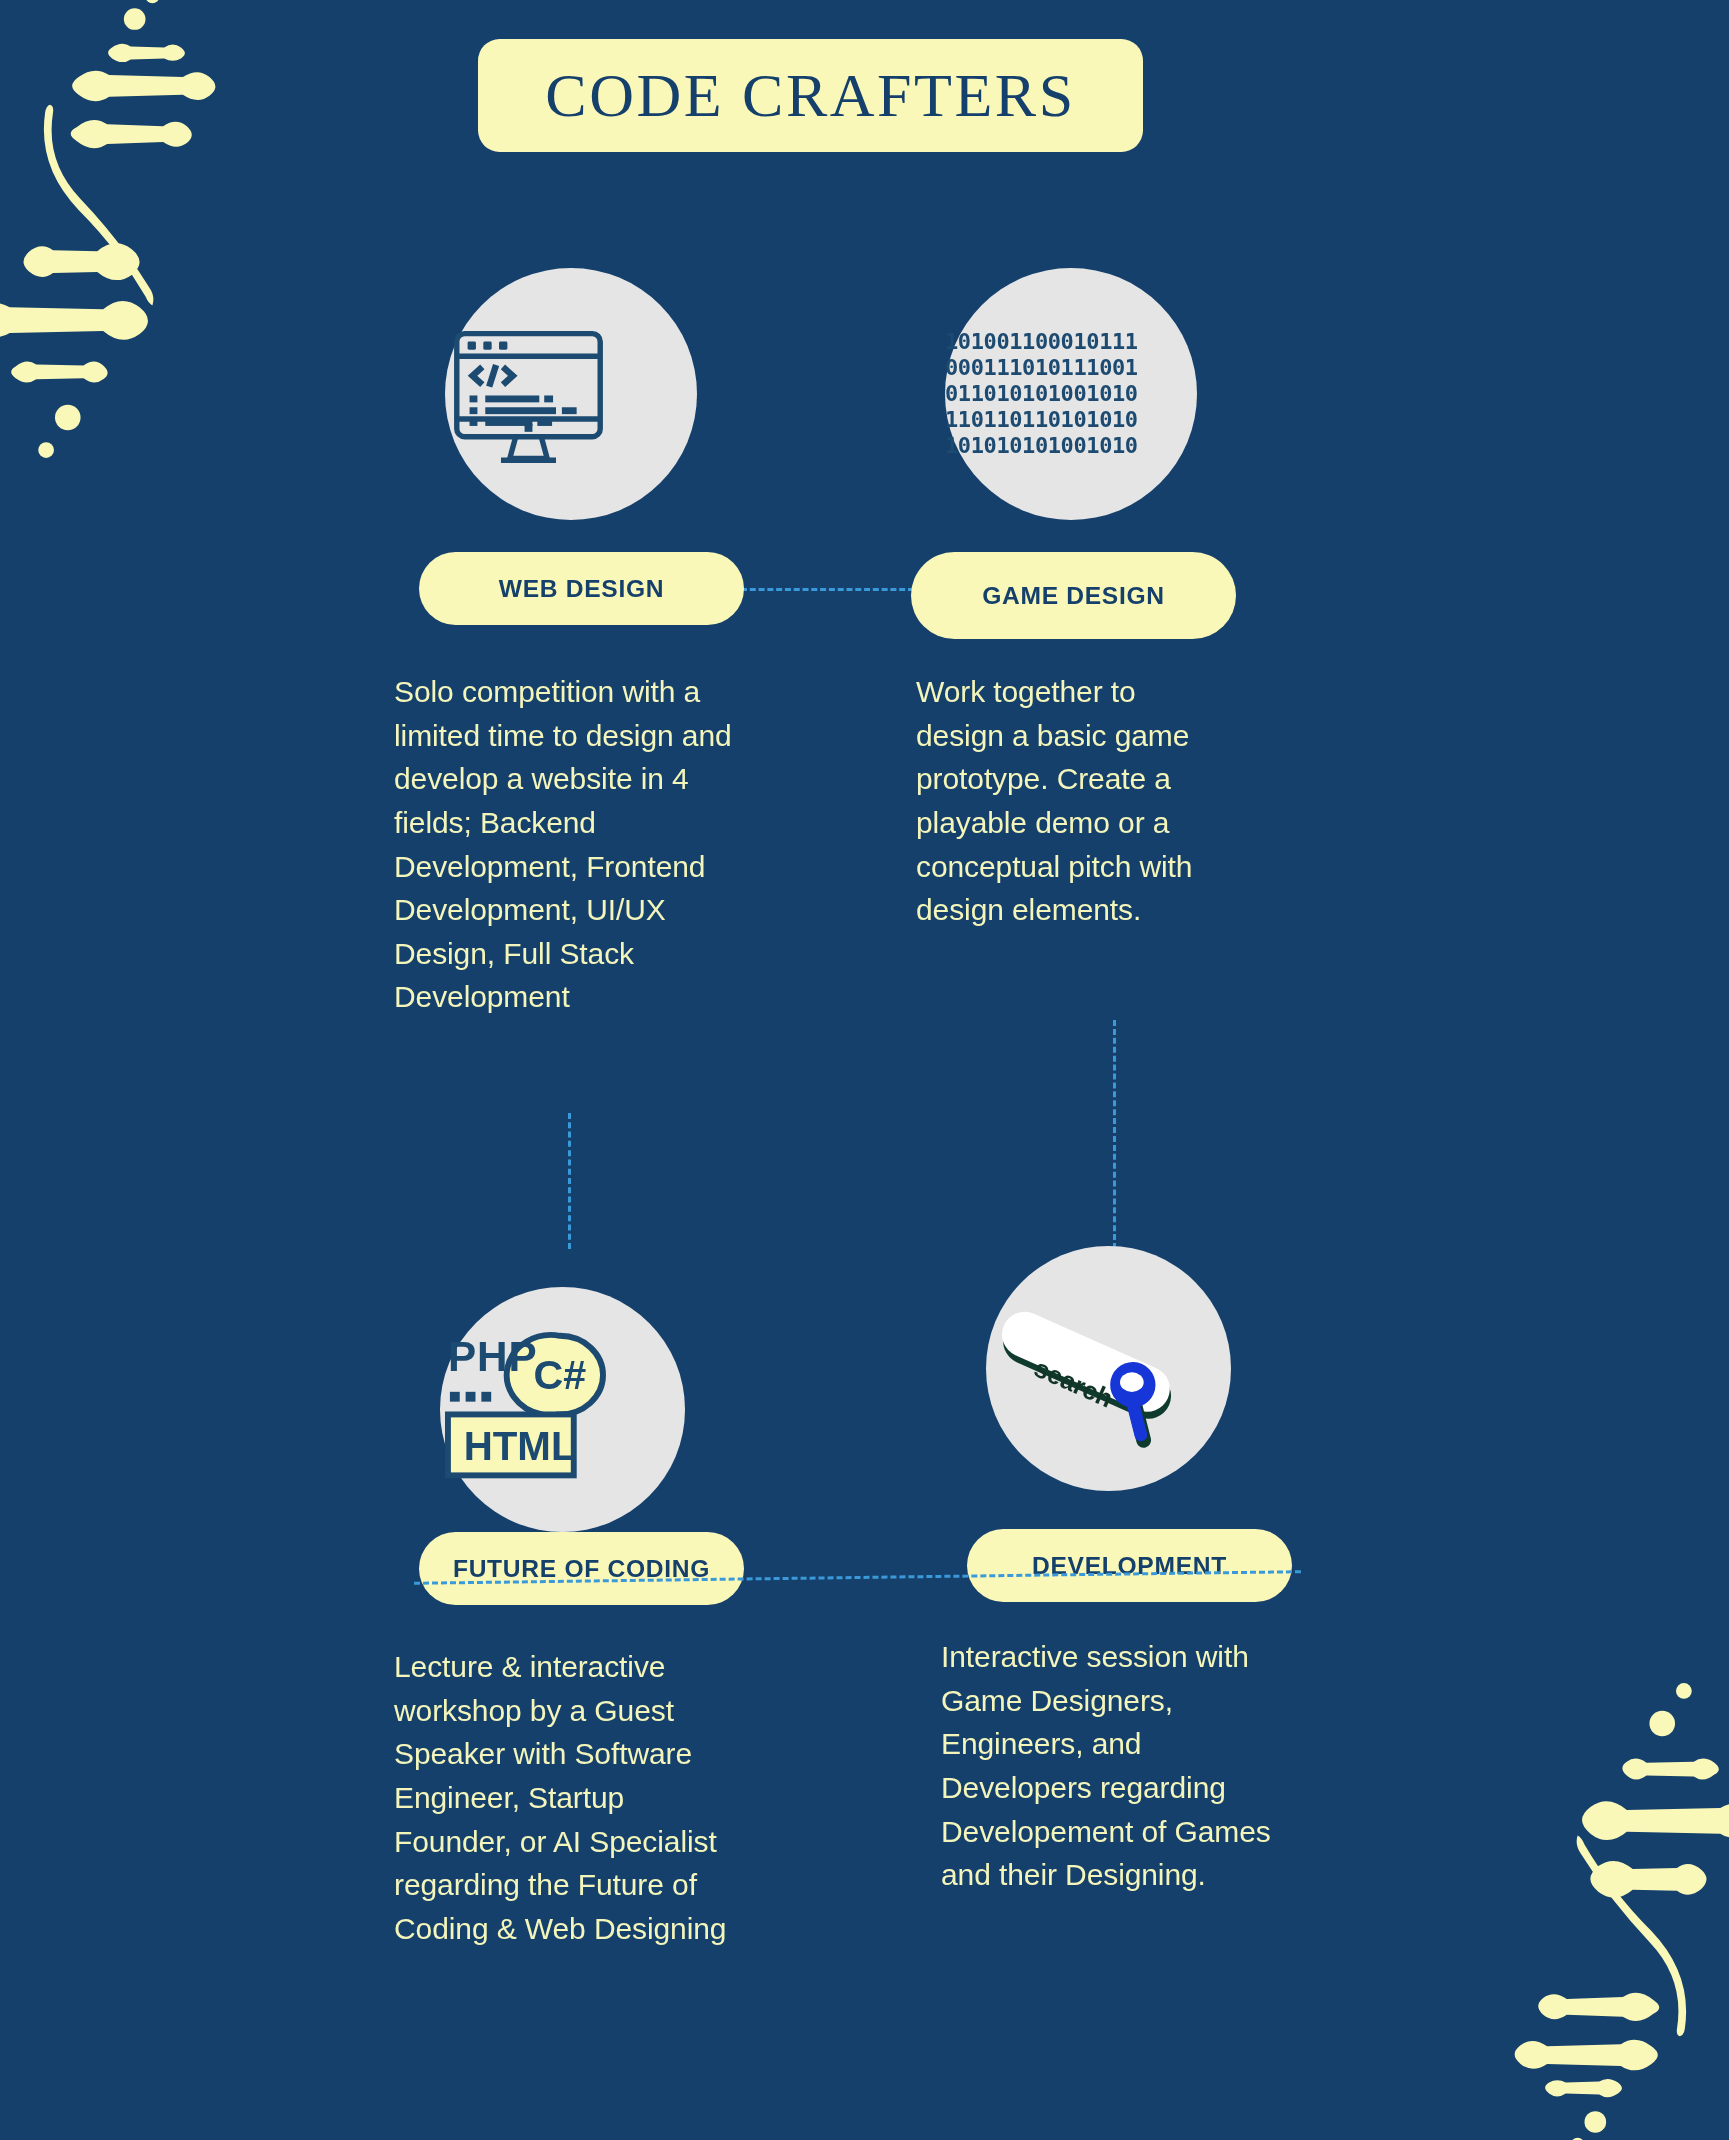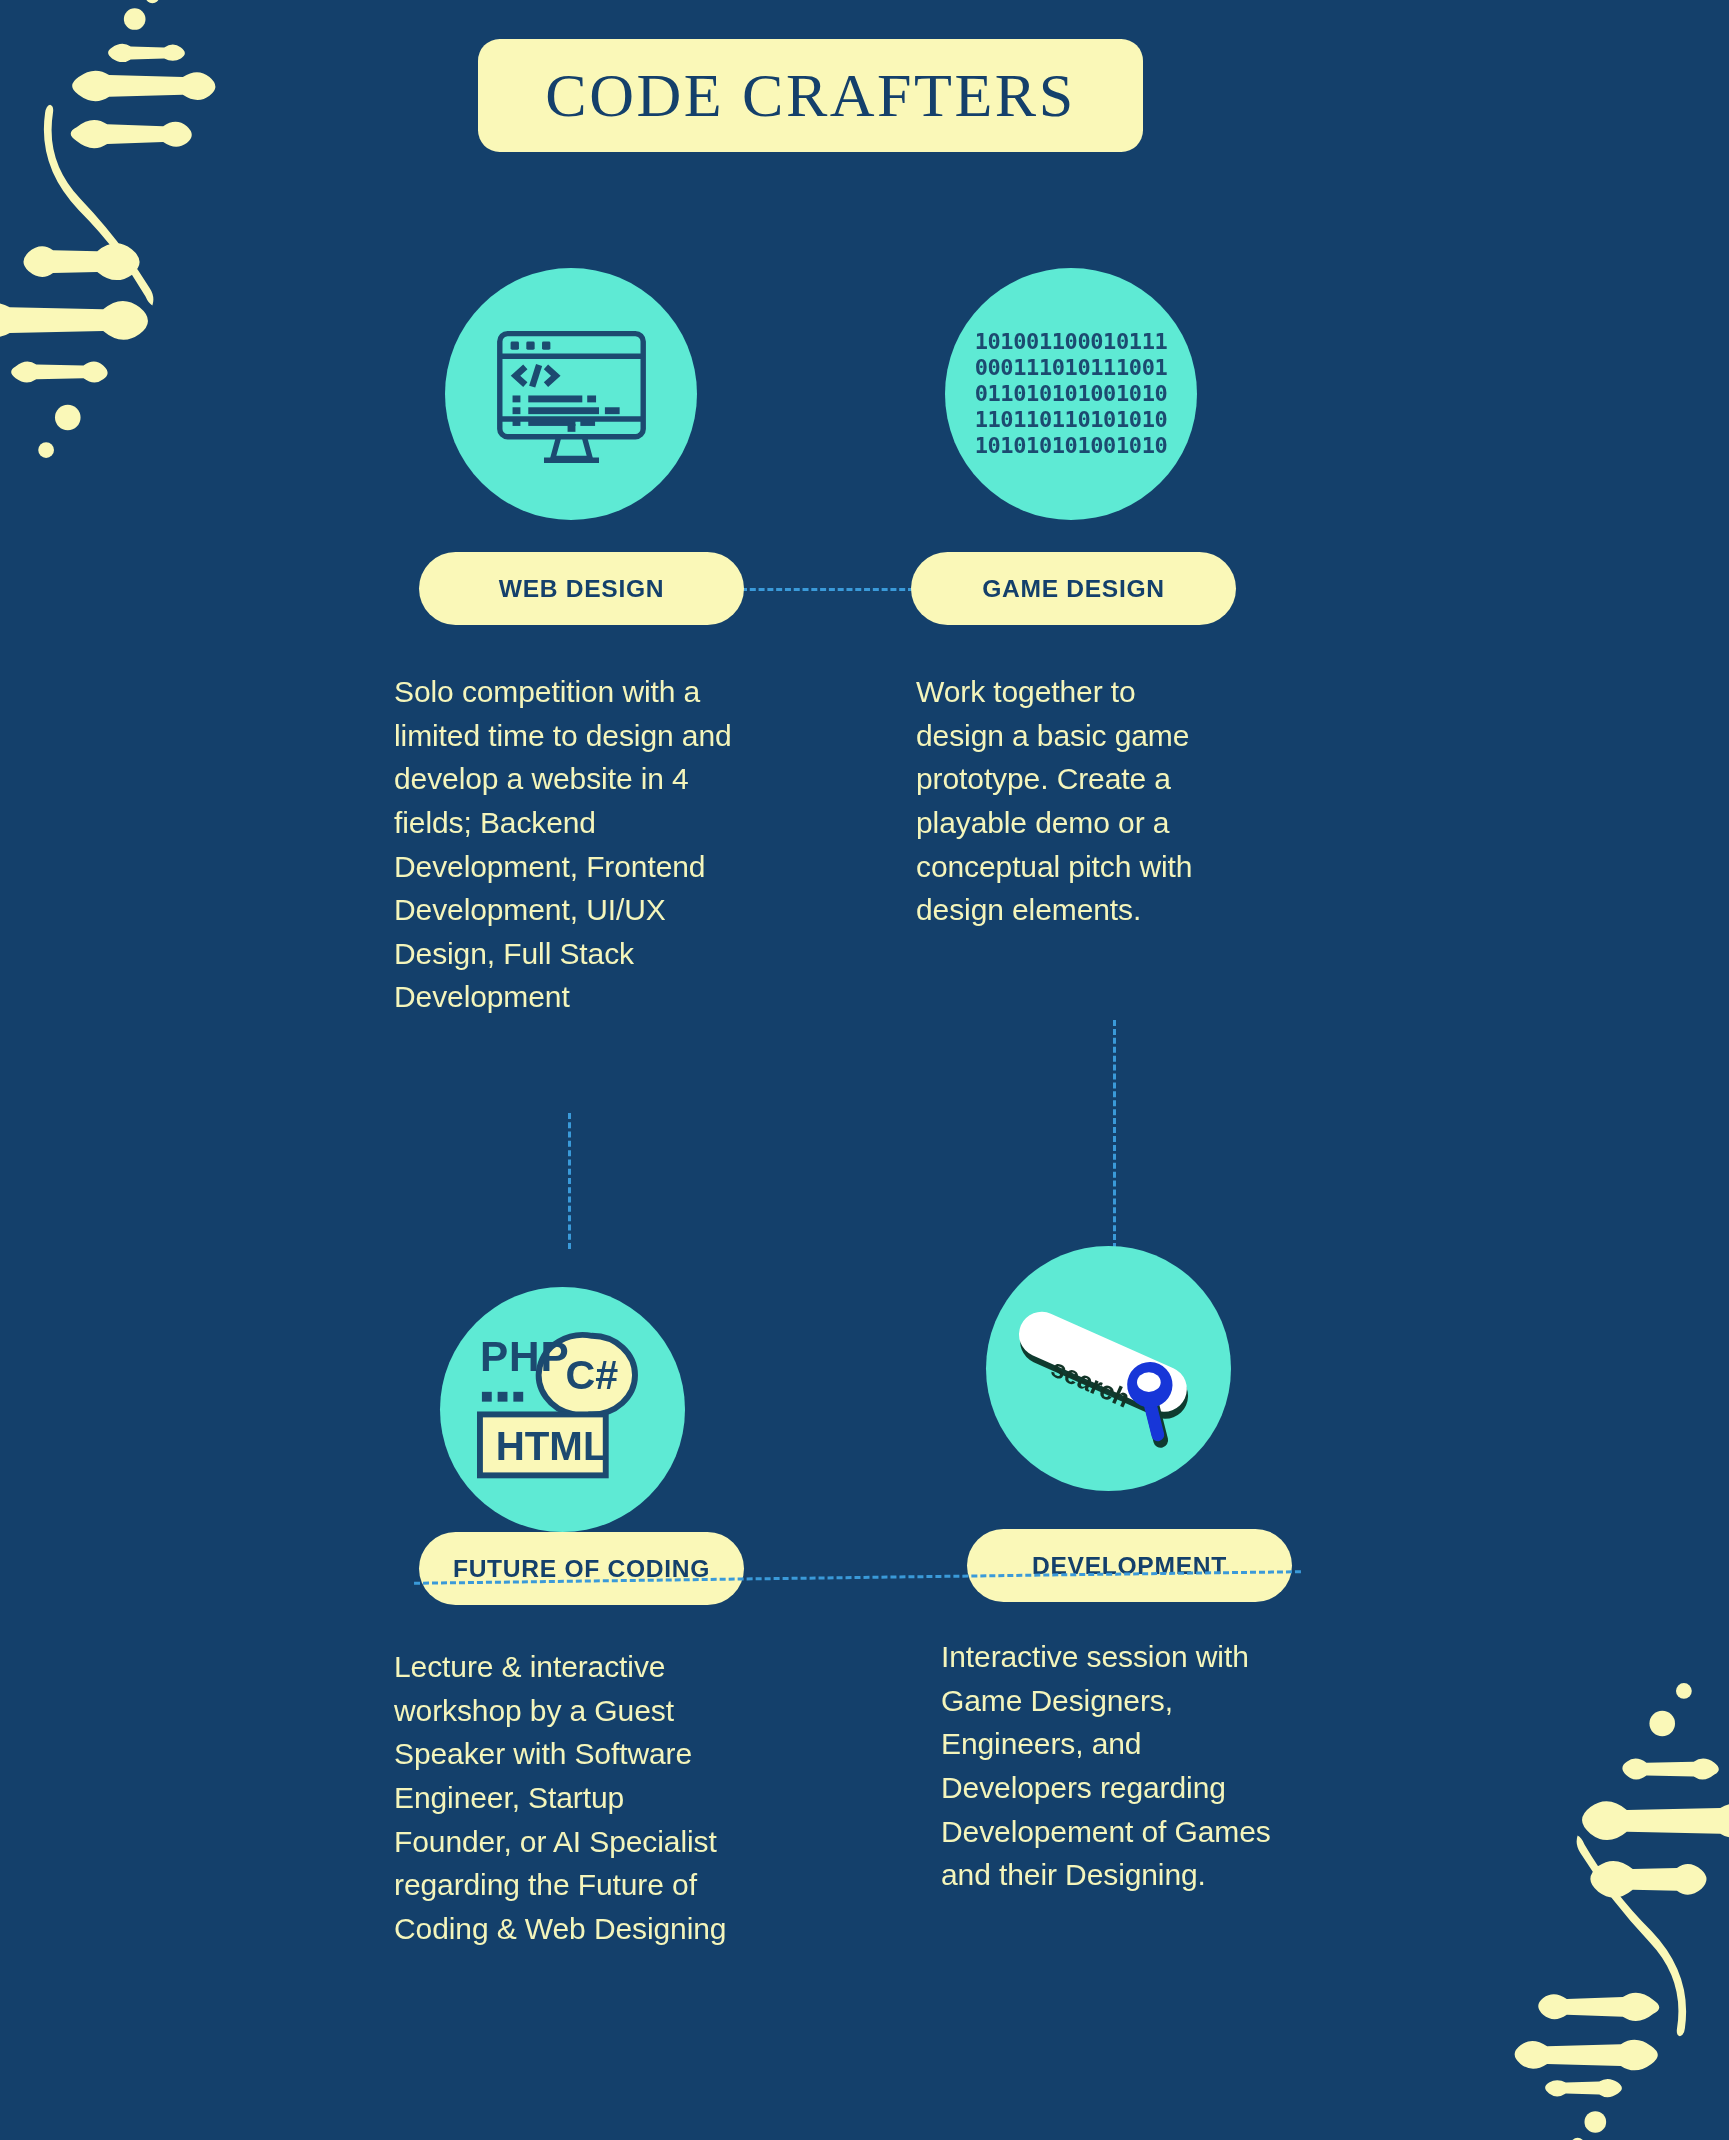--- a/index.html
+++ b/index.html
@@ -57,24 +57,23 @@
     letter-spacing: 2.5px;
     color: #14406b;
     white-space: nowrap;
     font-weight: 400;
   }
 
   
   .icon-circle {
     position: absolute;
     border-radius: 50%;
-    background: #5eead4;
+    background: #e5e5e5;
     display: flex;
     align-items: center;
-    justify-content: center;
   }
   #circle-web-design  { left: 445px;  top: 268px;  width: 252px; height: 252px; }
   #circle-game-design { left: 945px;  top: 268px;  width: 252px; height: 252px; }
   #circle-future      { left: 440px;  top: 1287px; width: 245px; height: 245px; }
   #circle-development { left: 986px; top: 1246px; width: 245px; height: 245px; }
 
   
   #binary-icon {
     color: #1c4a70;
     font-family: "DejaVu Sans Mono", monospace;
@@ -106,21 +105,21 @@
     font-size: 24.6px;
     font-weight: 700;
     letter-spacing: 0.7px;
     color: #14406b;
     white-space: nowrap;
   }
   #pill-web-design {
     left: 419px; top: 552px; width: 325px; height: 73px;
   }
   #pill-game-design {
-    left: 911px; top: 552px; width: 325px; height: 73px;
+    left: 911px; top: 552px; width: 325px; height: 87px;
   }
   #pill-future-of-coding {
     left: 419px; top: 1532px; width: 325px; height: 73px;
   }
   #pill-development {
     left: 967px; top: 1529px; width: 325px; height: 73px;
   }
 
   
   .dash-h {

